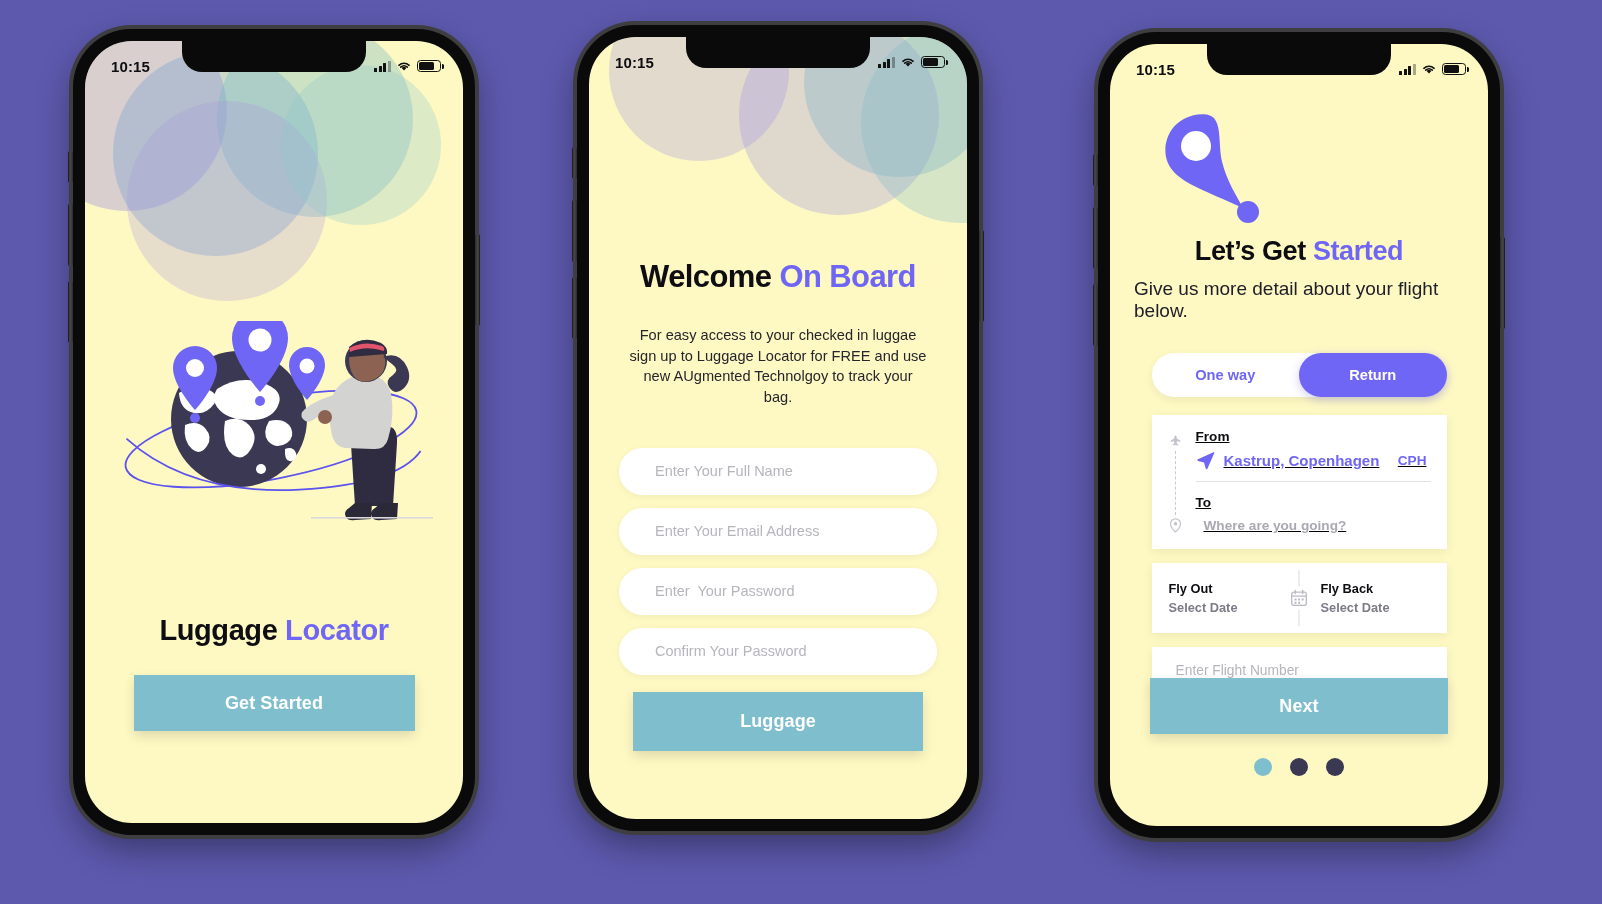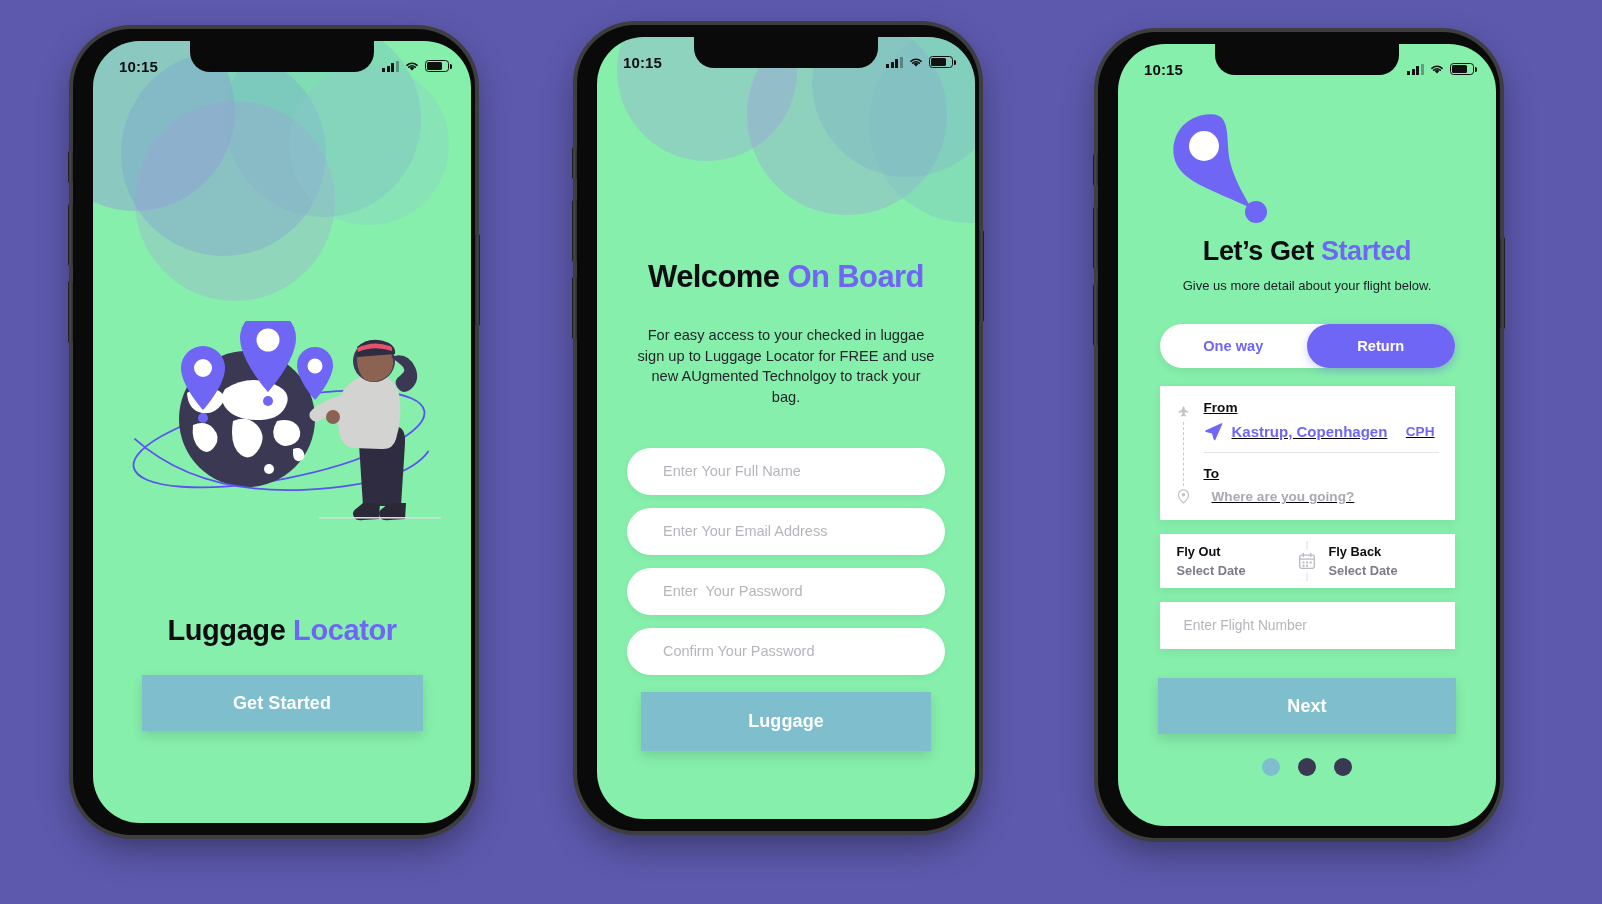--- a/index.html
+++ b/index.html
@@ -48,23 +48,22 @@
   .btn-vol-down { left: -5px; top: 252px; width: 5px; height: 62px; }
   .btn-silent   { left: -5px; top: 122px; width: 5px; height: 32px; }
   .btn-power    { right: -5px; top: 205px; width: 5px; height: 92px;
                   background: linear-gradient(270deg,#111 0%,#4a4a4c 38%,#2c2c2e 100%); }
 
   .screen {
     position: relative;
     width: 100%;
     height: 100%;
     border-radius: 47px;
-    background: #86efac;
+    background: #fef9c3;
     overflow: hidden;
-    margin-left: 8px;
   }
 
   
   .blobs { position: absolute; inset: 0; overflow: hidden; pointer-events: none; }
   .blob { position: absolute; border-radius: 50%; }
 
   
   .p1-b1 { width: 200px; height: 200px; left: -58px; top: -30px; background: rgba(149,132,226,.36); }
   .p1-b2 { width: 205px; height: 205px; left: 28px;  top: 10px;  background: rgba(116,160,208,.36); }
   .p1-b3 { width: 196px; height: 196px; left: 132px; top: -20px; background: rgba(120,186,198,.36); }
@@ -225,23 +224,23 @@
     margin-top: 8px;
     font-size: 27px;
     font-weight: 800;
     letter-spacing: -.4px;
     color: #0d0d12;
     white-space: nowrap;
   }
   .fd-title .accent { color: #6f66f5; }
   .fd-sub {
     margin-top: 11px;
-    font-size: 13px;
+    font-size: 19px;
     color: #20202a;
-    text-align: center;
+    text-align: left;
   }
 
   .seg {
     margin-top: 31px;
     width: 295px;
     height: 44px;
     background: #ffffff;
     border-radius: 24px;
     display: flex;
     box-shadow: 0 3px 9px rgba(0,0,0,.07);
@@ -313,21 +312,21 @@
     font-weight: 700;
     color: #a9a9b2;
     margin-top: 8px;
     padding-left: 8px;
   }
 
   .dates-card {
     margin-top: 14px;
     display: flex;
     align-items: stretch;
-    height: 54px;
+    height: 70px;
     position: relative;
   }
   .date-col {
     flex: 1;
     display: flex;
     flex-direction: column;
     justify-content: center;
     gap: 4px;
     padding-left: 17px;
   }

